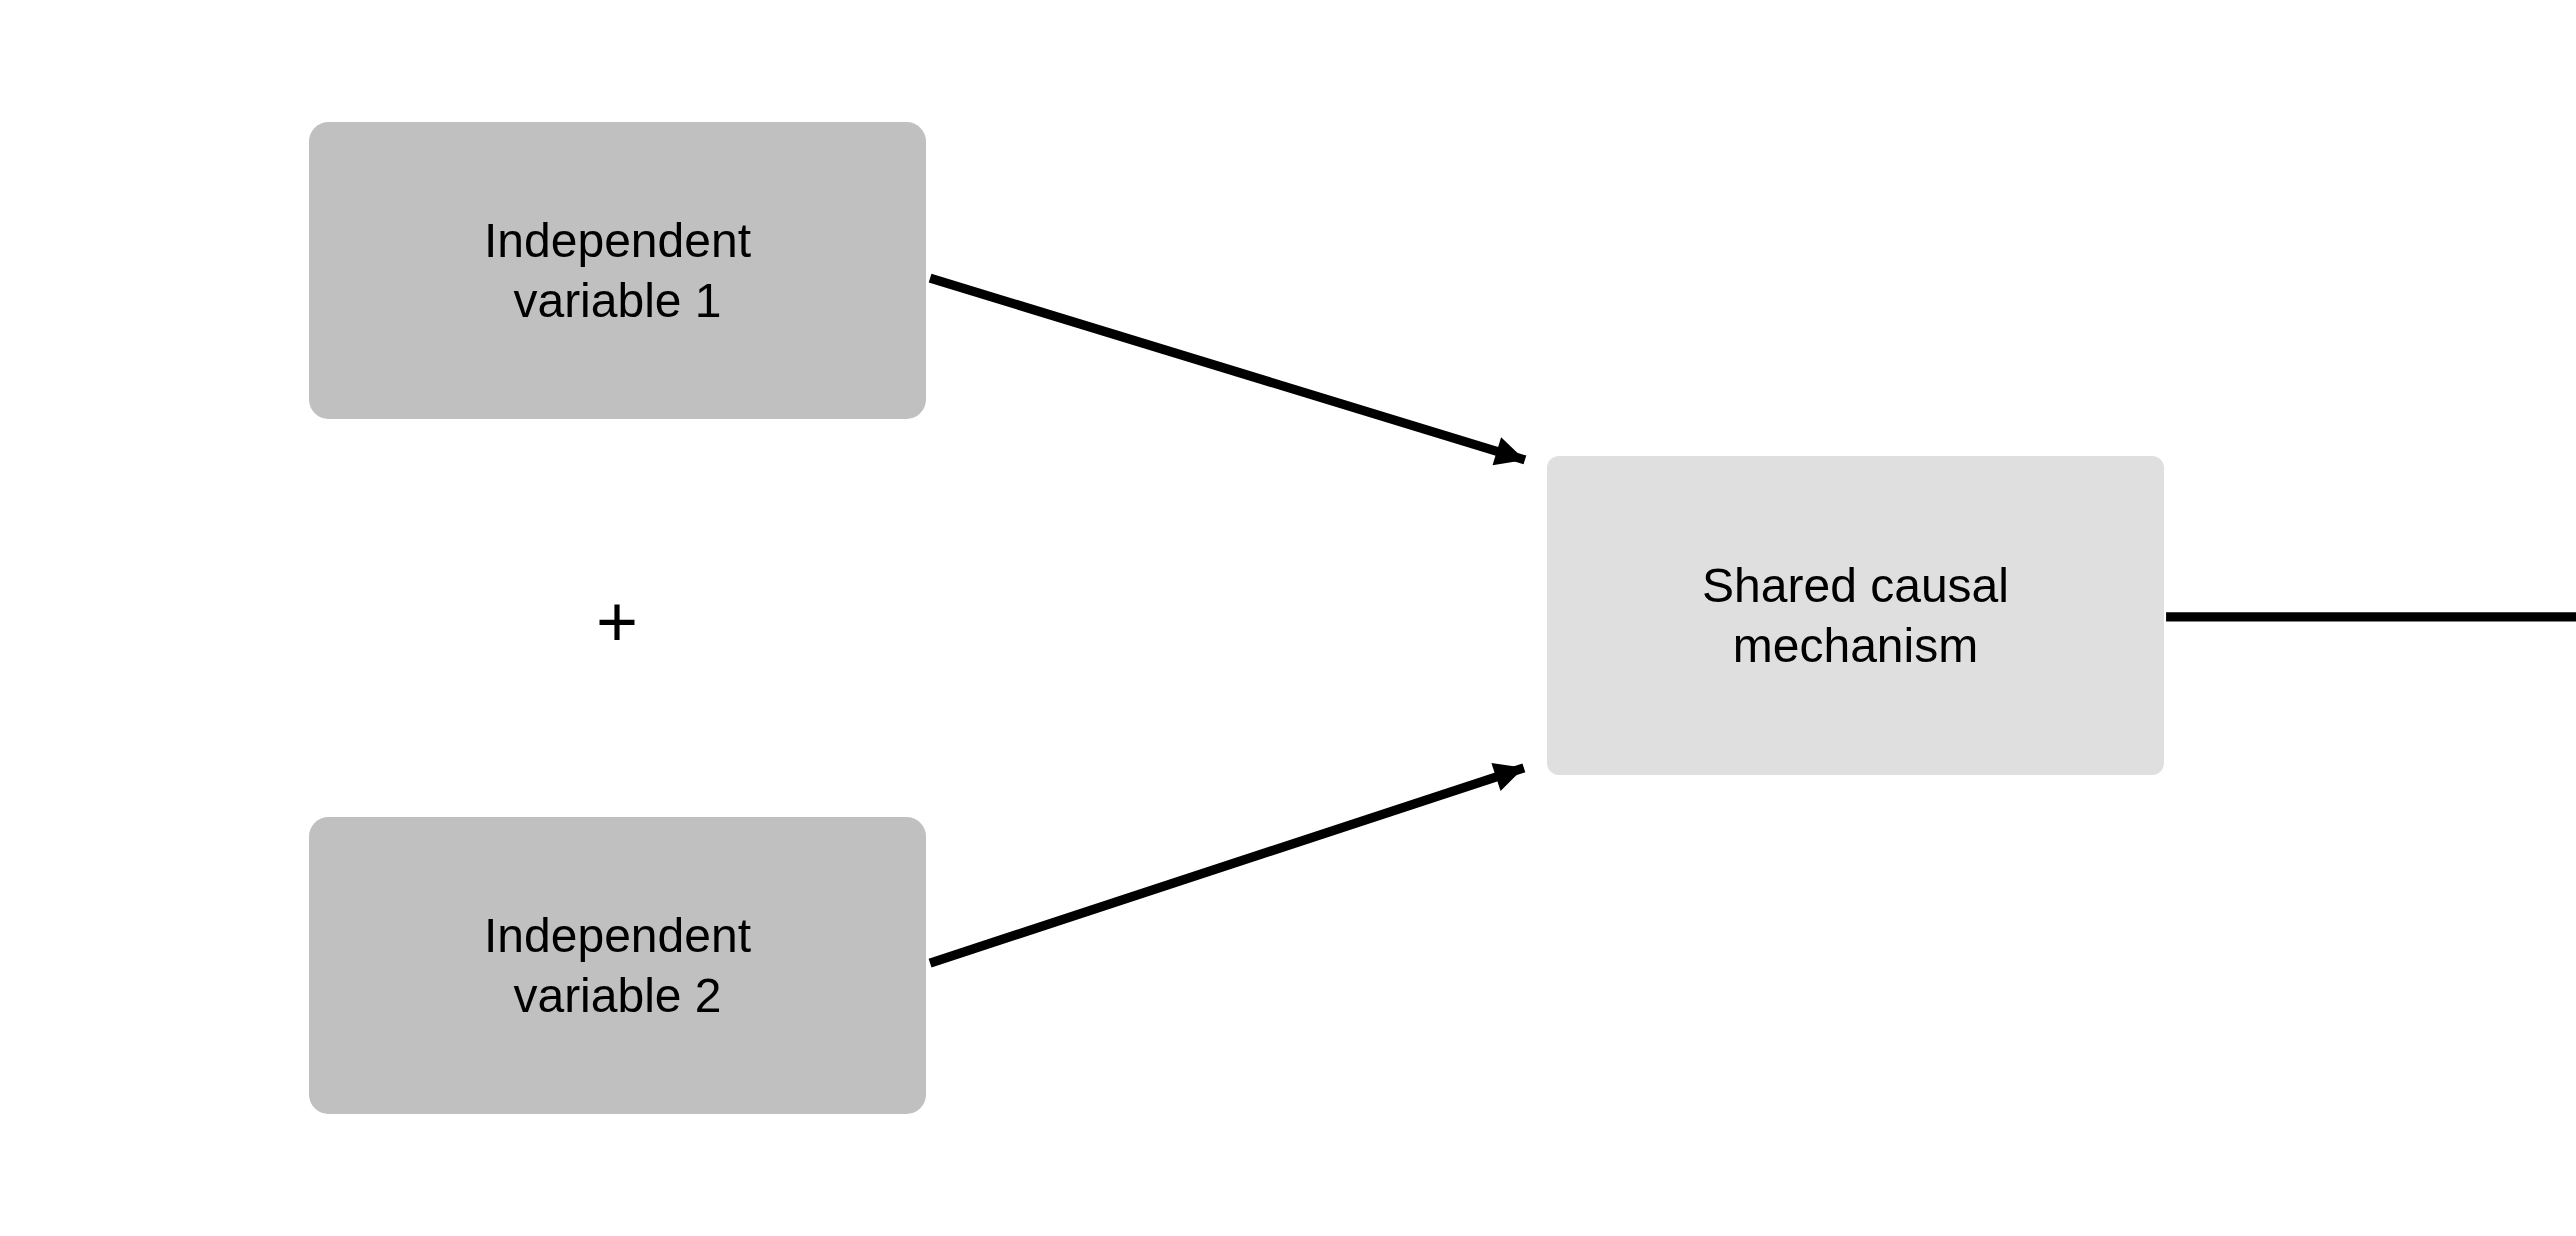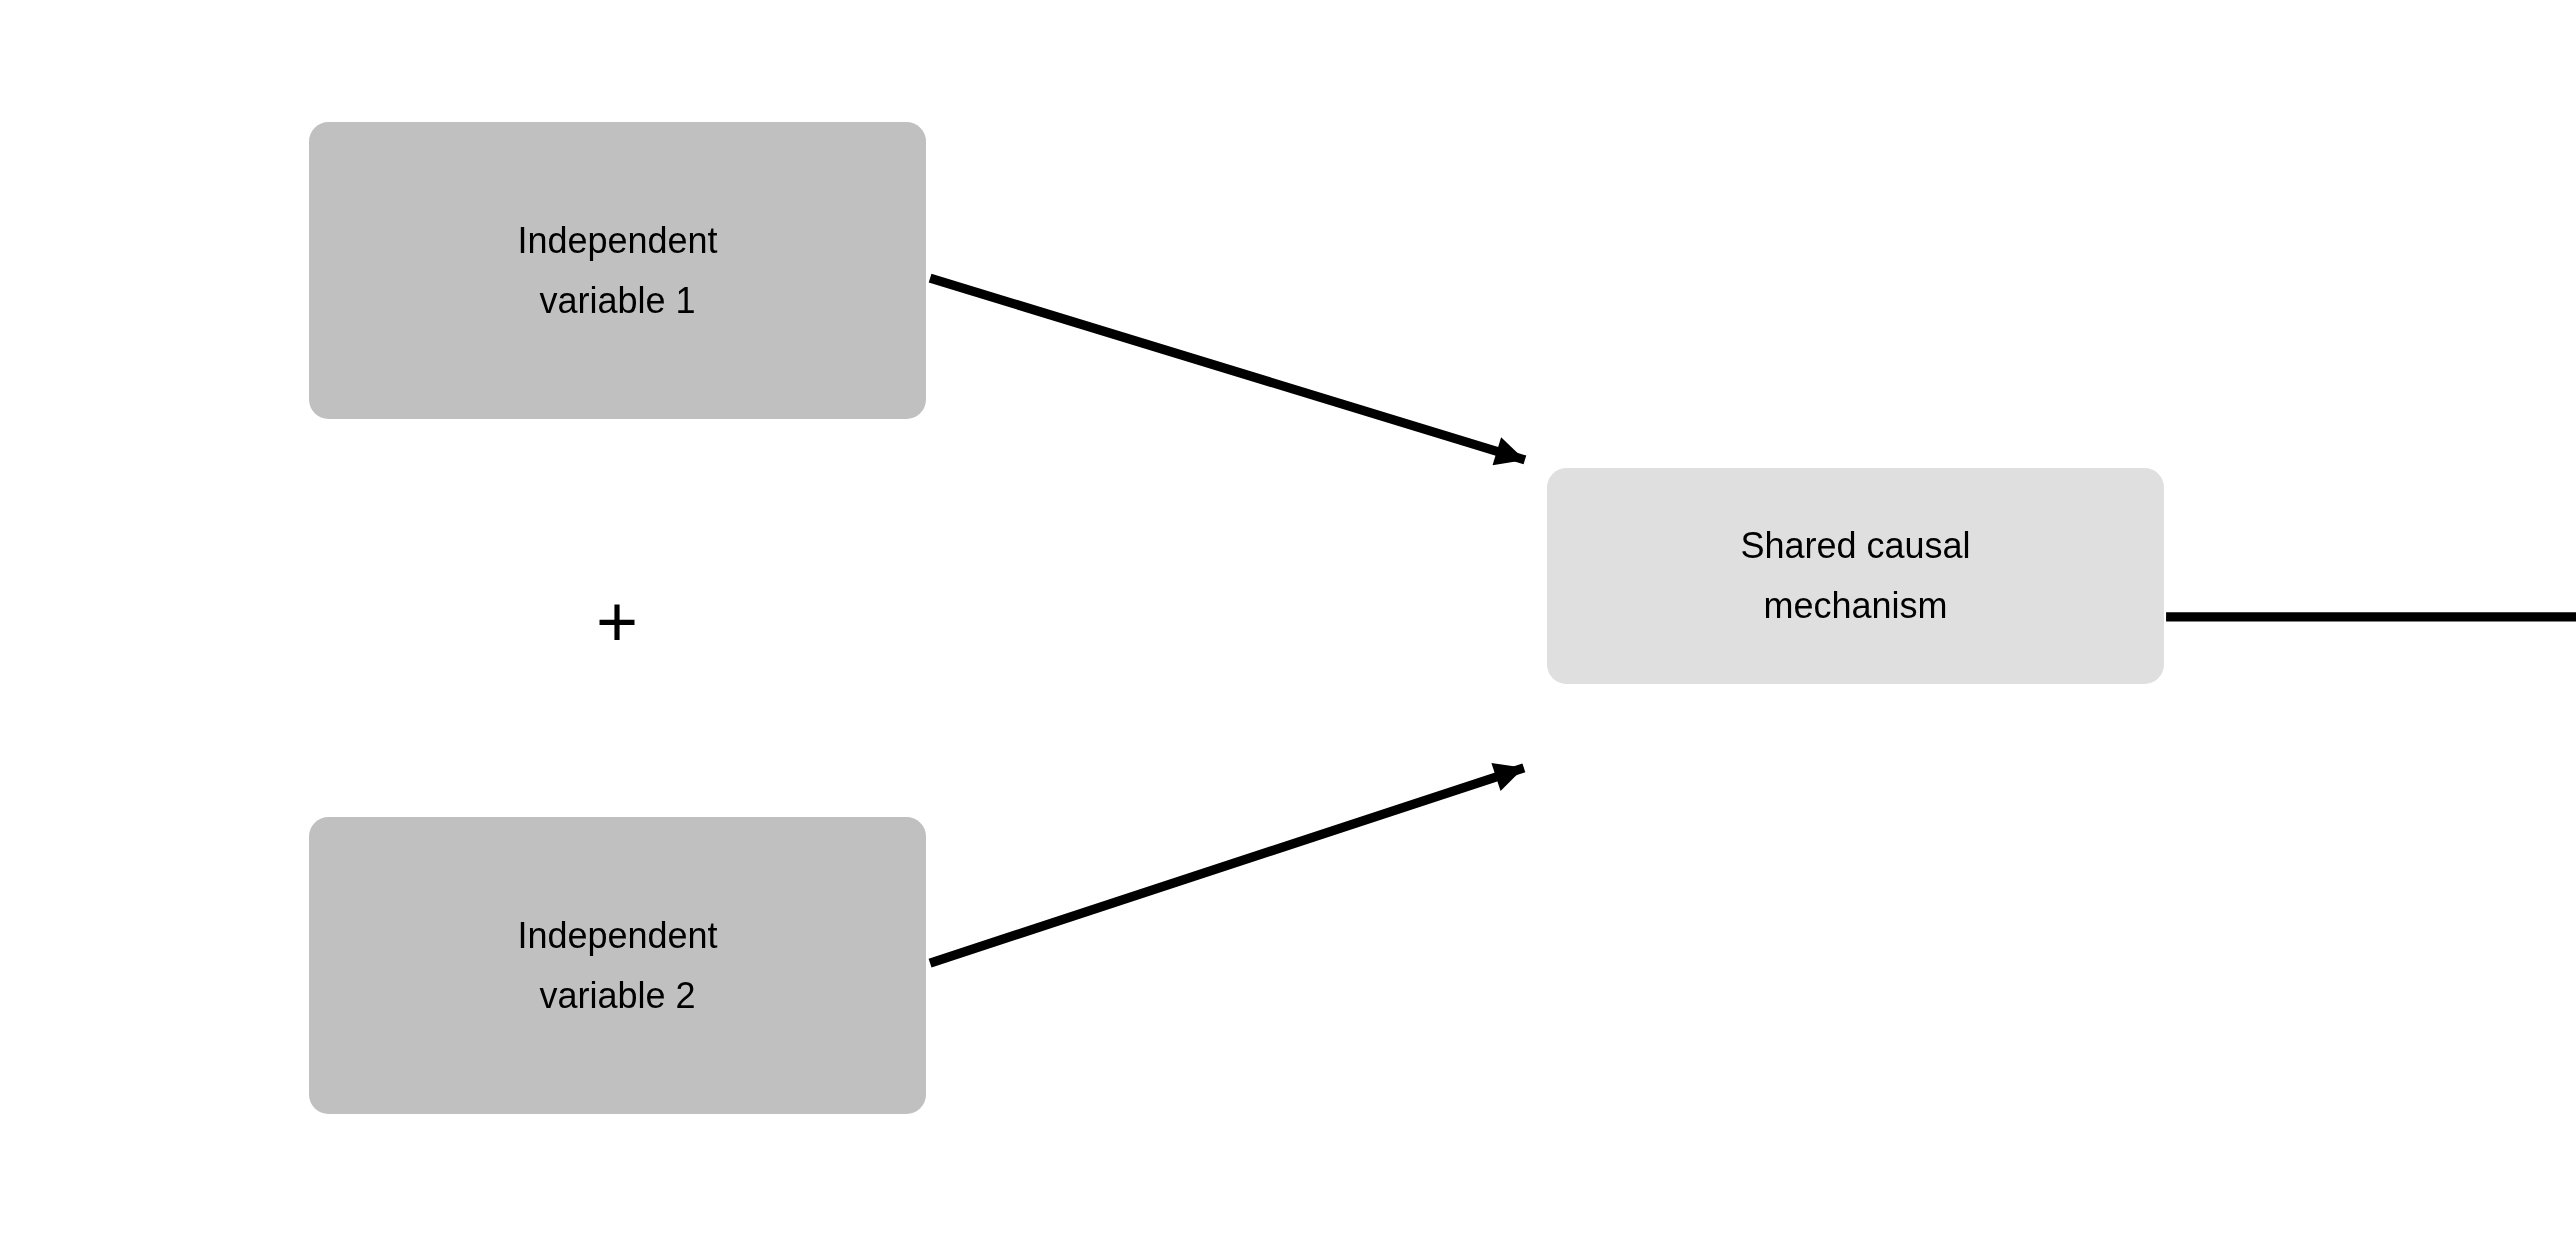--- a/index.html
+++ b/index.html
@@ -27,27 +27,27 @@
   .node {
     position: absolute;
     border-radius: 19.6px;
     display: flex;
     align-items: center;
     justify-content: center;
     text-align: center;
   }
   .node-label {
     white-space: pre-line;
-    font-size: 36px;
+    font-size: 48px;
     line-height: 60px;
     letter-spacing: 0;
   }
   .node-iv1    { left: 309px;  top: 122px;  width: 617px; height: 297px; }
   .node-iv2    { left: 309px;  top: 817px; width: 617px; height: 297px; }
-  .node-mech   { left: 1547px; top: 468px;  width: 617px; height: 216px; }
+  .node-mech   { left: 1547px; top: 456px;  width: 617px; height: 319px; border-radius: 12px; }
   .plus-annotation {
     position: absolute;
     left: 617px;
     top: 621px;
     transform: translate(-50%, -50%);
     font-size: 72px;
     font-weight: 400;
   }
 </style>
 </head>

